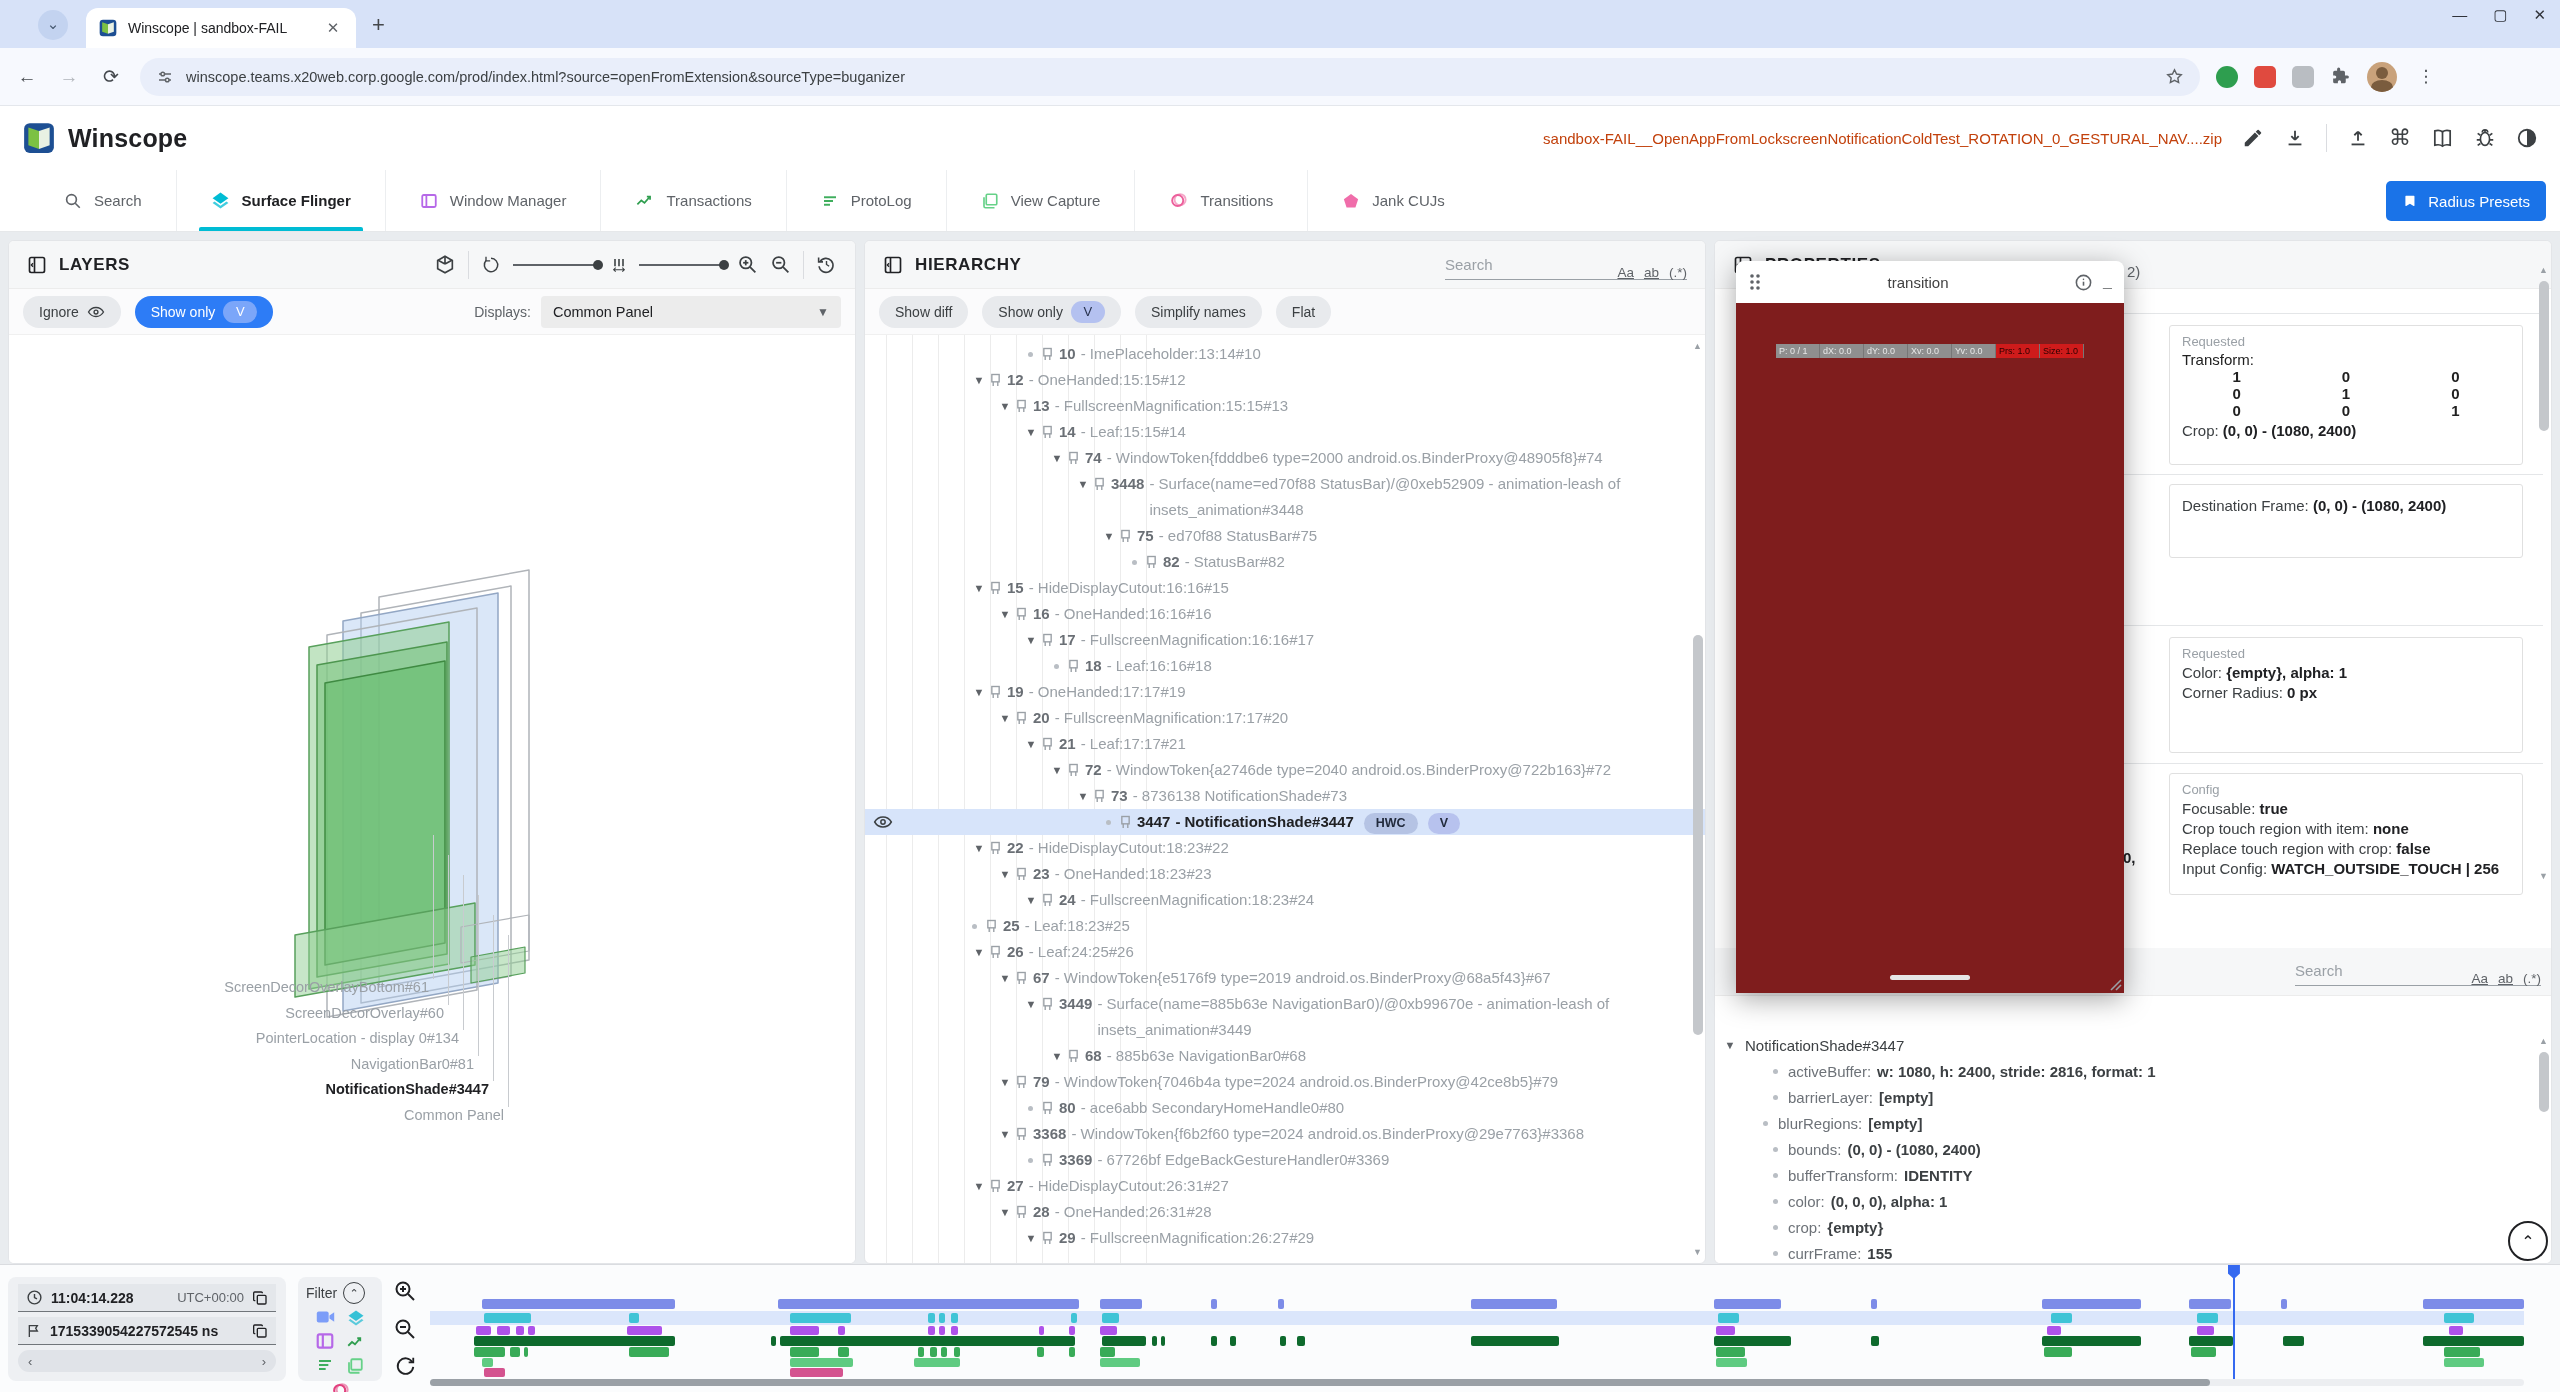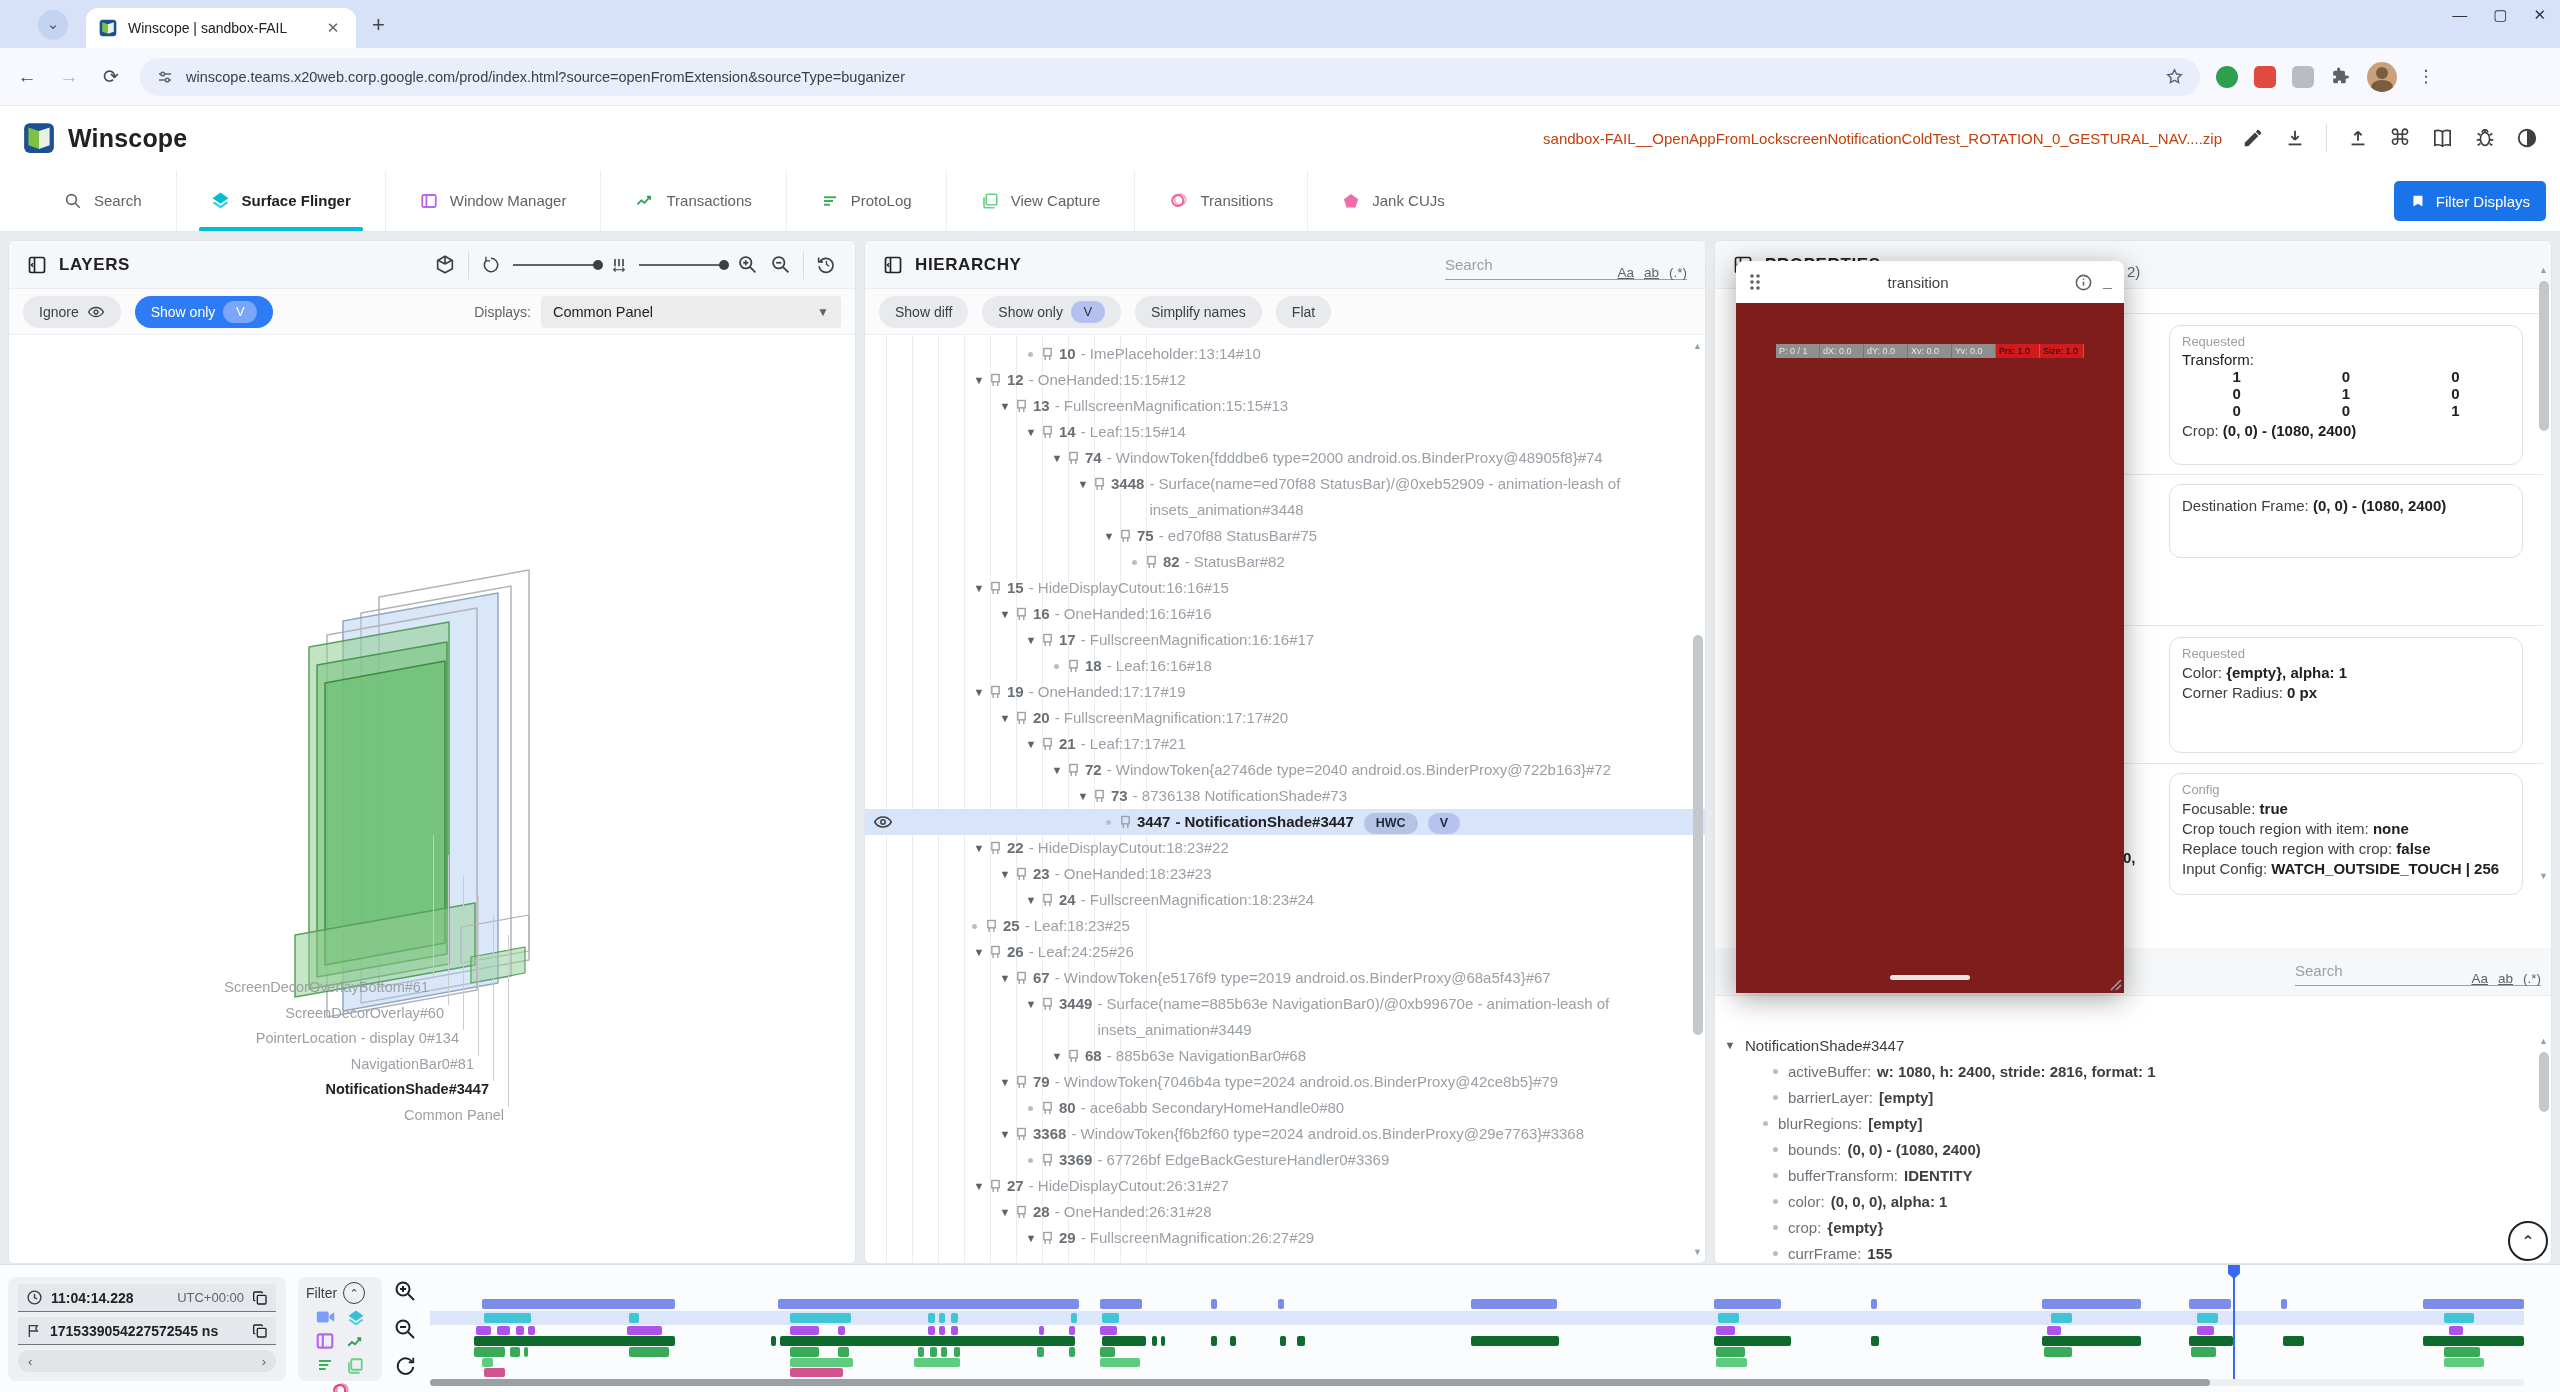--- a/index.html
+++ b/index.html
@@ -99,21 +99,21 @@
   .hrow.sel { background:#d7e4fa; }
   .hrow.b, .hrow.b .hid { color:#202124; font-weight:bold; }
   .hchip { display:inline-block; background:#b5c3e4; color:#222b3d; font-weight:bold; font-size:12.5px;
     border-radius:11px; padding:2px 12px; margin-left:10px; line-height:17px; }
   .hchip.v { background:#b7c2ee; }
   .eyeg { position:absolute; left:8px; top:3px; }
   .sbar { position:absolute; right:2px; width:10px; border-radius:5px; background:#c4c7cb; }
   .sarrow { position:absolute; right:3px; color:#9aa0a6; font-size:9px; }
 
   
-  .pbox { position:absolute; left:454px; width:354px; border:1px solid #e0e0e0; border-radius:12px;
+  .pbox { position:absolute; left:454px; width:354px; border:1px solid #e0e0e0; border-radius:3px;
     padding:8px 12px; font-size:15px; color:#212121; background:#fff; }
   .pbox .lab { font-size:13px; color:#9aa0a6; margin-bottom:2px; }
   .pbox b { font-weight:bold; }
   .pline { margin:3px 0; color:#3c4043; }
   .pline b { color:#202124; }
   .mrow { display:flex; }
   .mrow span { flex:1; text-align:center; font-weight:bold; }
   .pdiv { position:absolute; left:408px; right:8px; height:1px; background:#e4e6e8; }
   .searchrow { position:absolute; height:48px; background:#f6f7f8; border-bottom:1px solid #ececec; left:0; right:0; }
   .searchline { position:absolute; border-bottom:1px solid #9aa0a6; color:#9aa0a6; font-size:15px; }
@@ -313,21 +313,21 @@
     <svg class="ic" width="18" height="18" viewBox="0 0 24 24" fill="#f06daa">
         <path d="M12 2.5l9.5 7-3.6 11h-11.8l-3.6-11z"></path>
       </svg>
     <span>Jank CUJs</span>
   </div>
 </div>
 <button id="filterPresets">
   <svg width="16" height="16" viewBox="0 0 24 24" fill="#fff">
       <path d="M5 3h14a1 1 0 0 1 1 1v16a1 1 0 0 1-1.5.9L12 17l-6.5 3.9A1 1 0 0 1 4 20V4a1 1 0 0 1 1-1z" transform="scale(.85) translate(2,2)"></path>
     </svg>
-  <span>Filter Displays</span>
+  <span>Radius Presets</span>
 </button>
 
 <div class="panel" id="p-layers">
   <div class="phead">
     <svg class="ic" width="20" height="20" viewBox="0 0 24 24" fill="none" stroke="#202124" stroke-width="2">
         <rect x="3" y="3" width="18" height="18" rx="2"></rect>
         <line x1="9" y1="3" x2="9" y2="21"></line>
         <path d="M7.2 10l-2 2 2 2" stroke-width="1.6"></path>
       </svg>
     <span class="ptitle">LAYERS</span>

